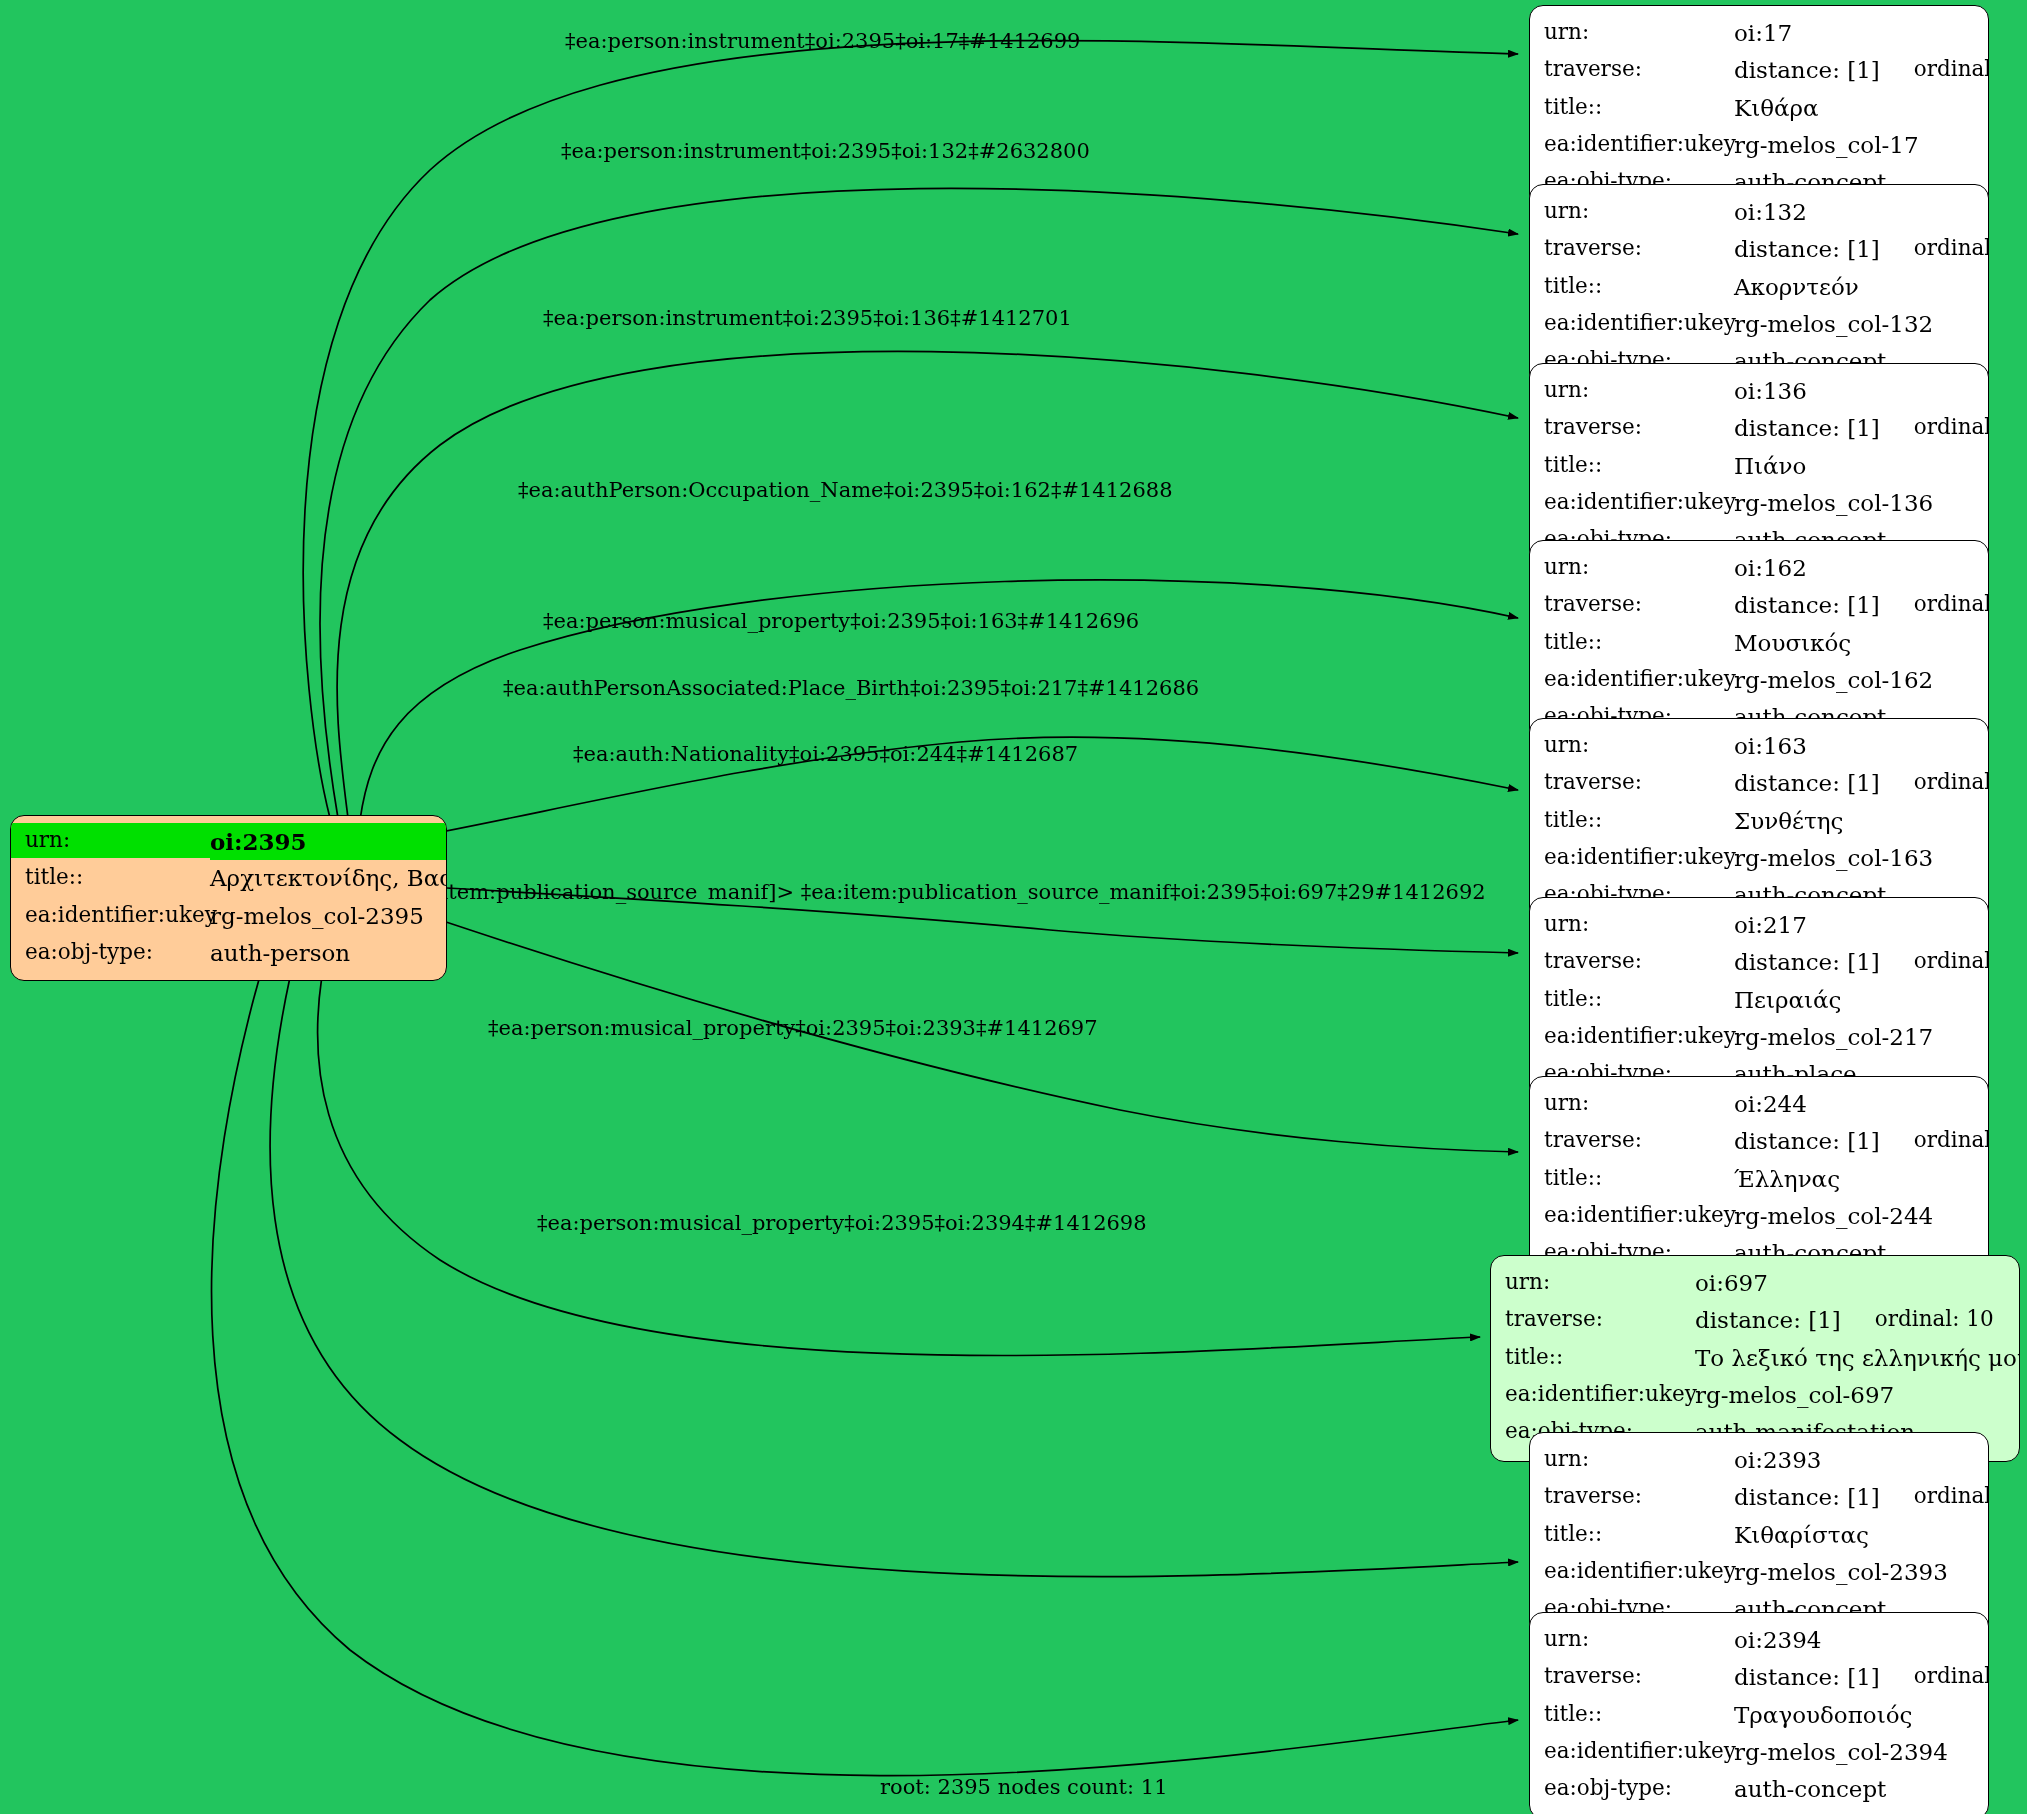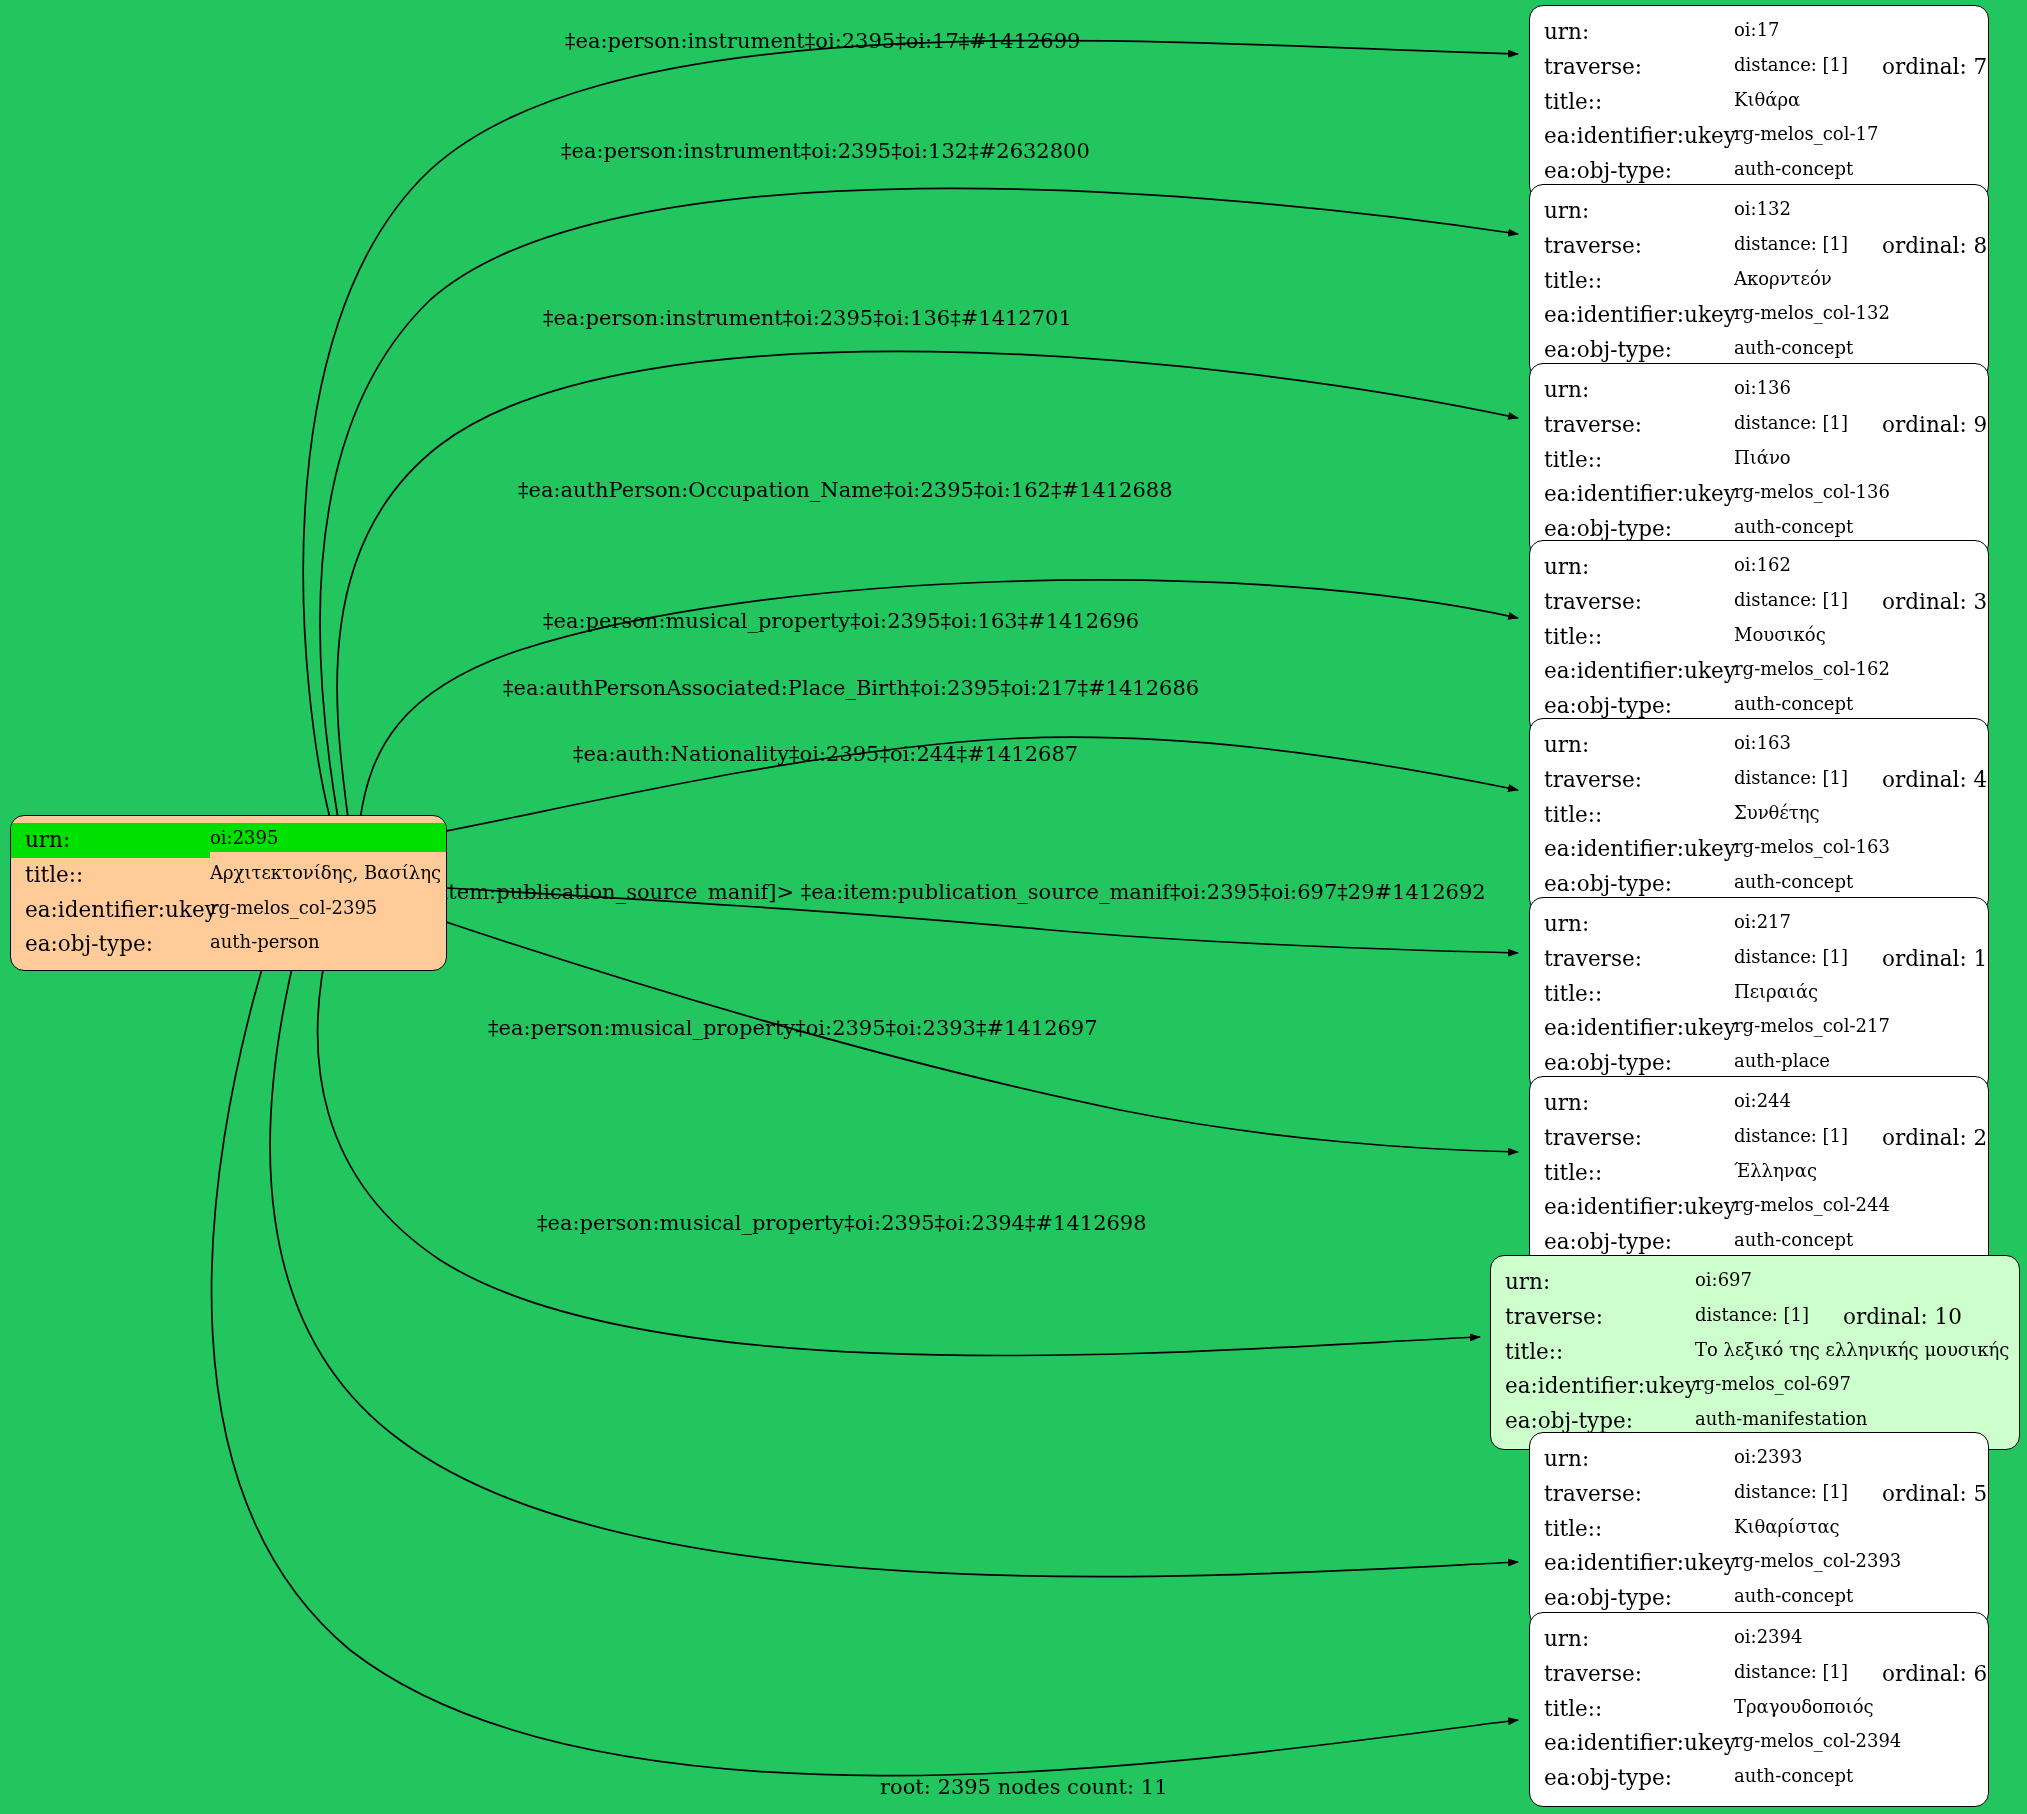--- a/index.html
+++ b/index.html
@@ -52,21 +52,21 @@
     white-space: nowrap;
   }
   .row .k {
     flex: 0 0 auto;
     width: 190px;
     font-size: 21.5px;
     color: #000000;
   }
   .row .v {
     flex: 0 0 auto;
-    font-size: 18px;
+    font-size: 23px;
     color: #000000;
   }
   .row .v2 {
     flex: 0 0 auto;
     font-size: 21.5px;
     color: #000000;
     padding-left: 34px;
   }
   
   .node.root .row { padding: 0 14px; }
@@ -75,20 +75,21 @@
   .node.root .row.hl .k {
     background: #00e000;
     width: 185px;
     padding-left: 14px;
     box-sizing: content-box;
   }
   .node.root .row.hl .v {
     background: #00e000;
     flex: 1 1 auto;
     padding-right: 8px;
+    font-weight: bold;
   }
   
   .edge-label {
     position: absolute;
     font-size: 21px;
     color: #000000;
     white-space: nowrap;
     line-height: 1;
     font-family: "DejaVu Serif", "Liberation Serif", serif;
   }

